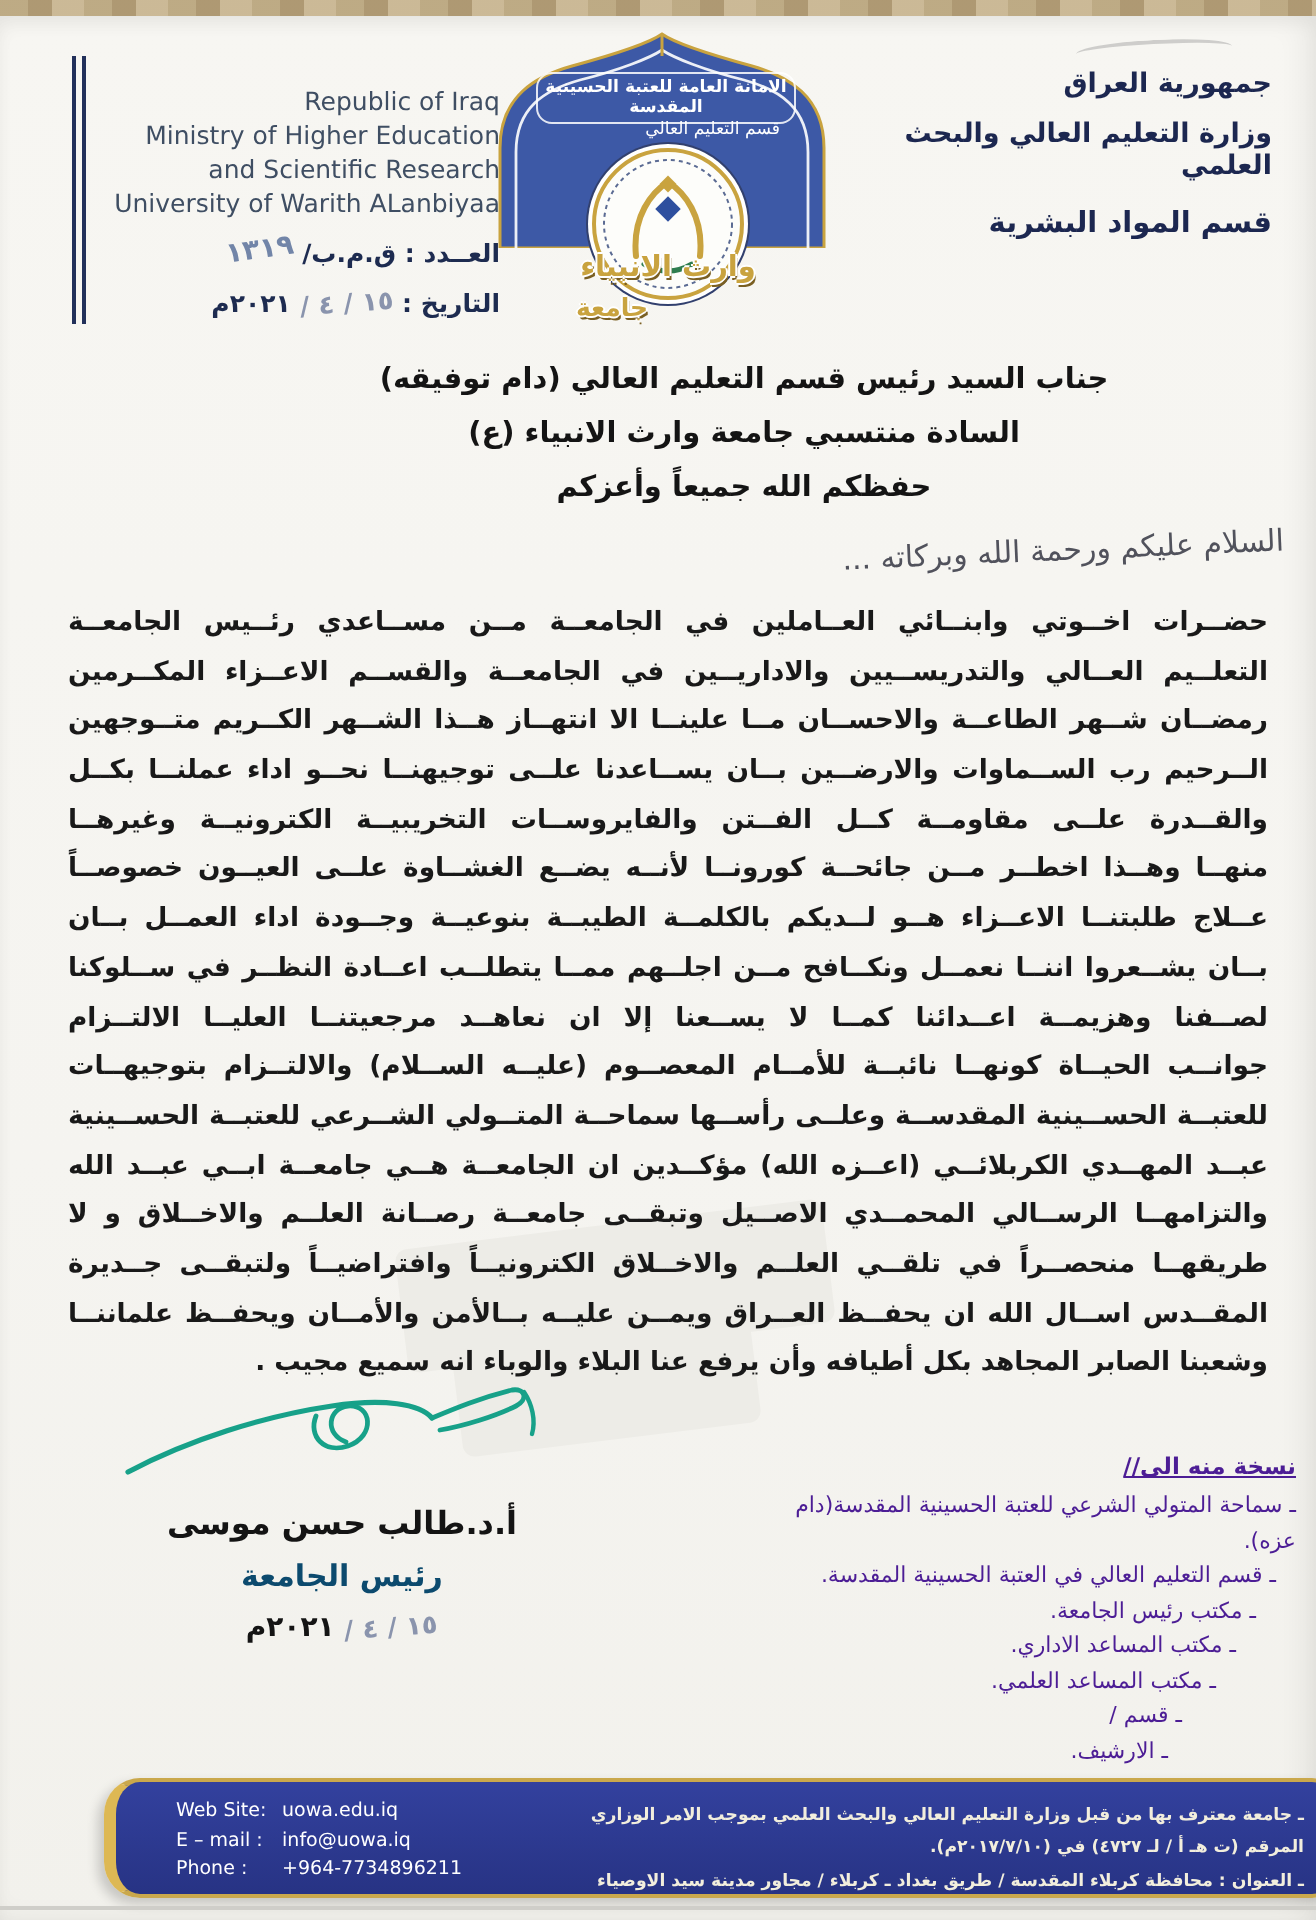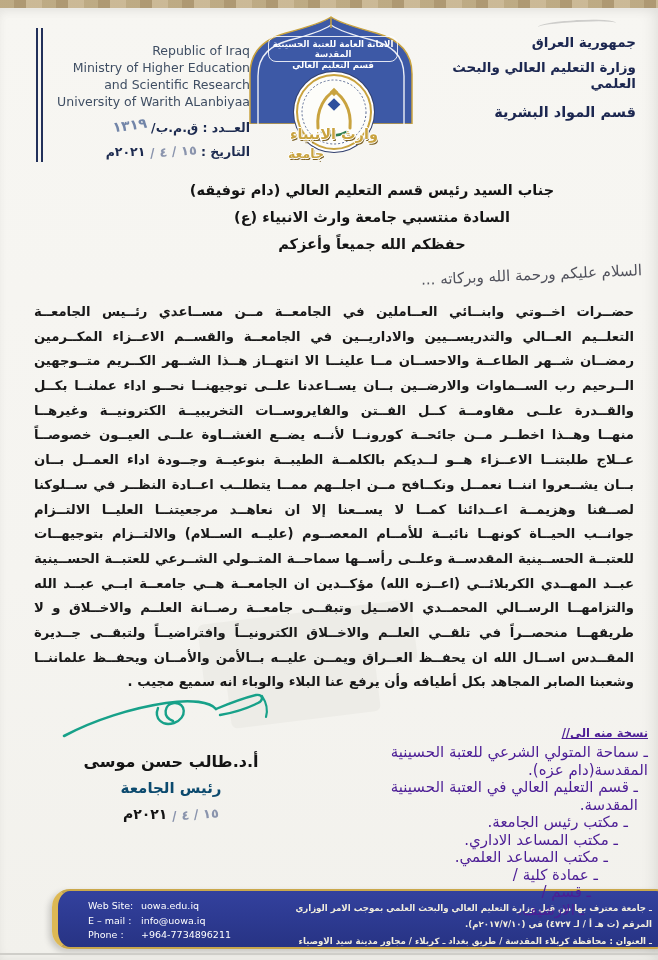--- a/index.html
+++ b/index.html
@@ -22,22 +22,22 @@
   .num-line{direction:rtl;margin-top:9px;font-size:12.5px;font-weight:700;color:#1d2b50;}
   .hw{display:inline-block;color:#7285a8;font-weight:600;font-size:14px;
       transform:rotate(-8deg) translateY(-2px);}
   .hw2{display:inline-block;color:#8a94ad;font-weight:600;font-size:13px;transform:rotate(-4deg);}
 
   .arch-wrap{position:absolute;left:246px;top:14px;width:174px;height:166px;}
   .arch-svg{position:absolute;left:0;top:0;}
   .banner1{position:absolute;top:22px;left:22px;right:22px;text-align:center;color:#fff;
       font-size:8.6px;font-weight:700;border:1px solid rgba(255,255,255,.85);border-radius:8px;
       padding:2px 2px;direction:rtl;}
-  .banner2{position:absolute;top:46px;left:30px;right:30px;text-align:center;color:#fff;
-      font-size:8.6px;font-weight:700;direction:rtl;}
+  .banner2{position:absolute;top:46px;left:30px;right:30px;color:#fff;
+      font-size:8.6px;font-weight:400;direction:rtl;}
   .logo-circle{position:absolute;left:50px;top:60px;width:72px;height:72px;border-radius:50%;
       background:#fdfdfa;border:2px solid #c9a33f;box-shadow:0 0 0 2px #fff,0 0 0 3px #32406e;}
   .logo-cap1{position:absolute;top:112px;left:30px;width:116px;text-align:center;color:#c9a33f;
       font-weight:700;font-size:14.5px;direction:rtl;
       text-shadow:-1px 0 #fff,1px 0 #fff,0 -1px #fff,0 1px #fff,1px 2px 0 #7a5f22;}
   .logo-cap2{position:absolute;top:132px;left:18px;width:84px;text-align:center;color:#c9a33f;
       font-weight:700;font-size:12.5px;direction:rtl;
       text-shadow:-1px 0 #fff,1px 0 #fff,0 -1px #fff,0 1px #fff,1px 2px 0 #7a5f22;}
 
   .hdr-right{position:absolute;right:22px;top:34px;width:216px;direction:rtl;}
@@ -60,21 +60,21 @@
   
   .sig-block{position:absolute;left:44px;top:690px;width:254px;text-align:center;z-index:2;}
   .sig-name{font-size:16px;font-weight:700;color:#141414;direction:rtl;margin-top:2px;}
   .sig-title{font-size:15px;font-weight:700;color:#0c4a6e;direction:rtl;margin-top:8px;}
   .sig-date{font-size:14px;font-weight:700;color:#141414;direction:rtl;margin-top:9px;}
 
   
   .copies{position:absolute;right:10px;top:726px;width:268px;direction:rtl;text-align:right;
       color:#4c1d95;z-index:2;}
   .copies .head{font-size:11.5px;font-weight:700;text-decoration:underline;margin-bottom:4px;}
-  .copies .item{font-size:15px;line-height:17.5px;}
+  .copies .item{font-size:11px;line-height:17.5px;}
   .ind0{padding-right:0}.ind1{padding-right:10px}.ind2{padding-right:20px}.ind3{padding-right:30px}
   .ind4{padding-right:40px}.ind5{padding-right:50px}.ind6{padding-right:57px}.ind7{padding-right:64px}
 
   
   .footer{position:absolute;left:52px;top:889px;width:614px;height:60px;
       background:linear-gradient(180deg,#33419e 0%,#273384 100%);
       border:2px solid #caa84c;border-left:6px solid #ddb854;
       border-radius:18px 10px 10px 18px;display:flex;box-sizing:border-box;overflow:hidden;
       box-shadow:-3px 3px 6px rgba(0,0,0,.18);}
   .footer-left{width:196px;padding:8px 0 0 30px;color:#fff;font-size:9.5px;line-height:1.55;}
@@ -179,21 +179,20 @@
     </div>
   </div>
 
   <div class="copies">
     <div class="head">نسخة منه الى//</div>
     <div class="item ind0">ـ سماحة المتولي الشرعي للعتبة الحسينية المقدسة(دام عزه).</div>
     <div class="item ind1">ـ قسم التعليم العالي في العتبة الحسينية المقدسة.</div>
     <div class="item ind2">ـ مكتب رئيس الجامعة.</div>
     <div class="item ind3">ـ مكتب المساعد الاداري.</div>
     <div class="item ind4">ـ مكتب المساعد العلمي.</div>
-    <div class="item ind5">ـ عمادة كلية /</div>
     <div class="item ind6">ـ قسم /</div>
     <div class="item ind7">ـ الارشيف.</div>
   </div>
 
   <div class="footer">
     <div class="footer-left">
       <div>
         <span class="lbl">Web Site:</span>
         <span>uowa.edu.iq</span>
       </div>

